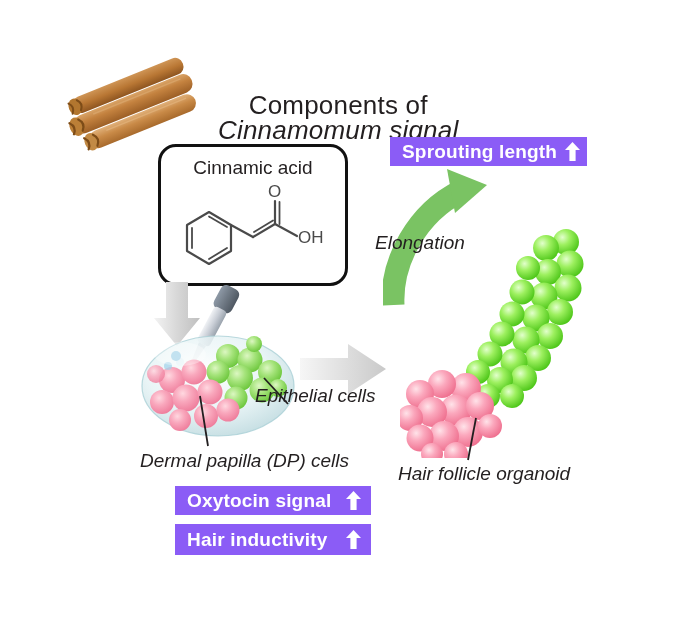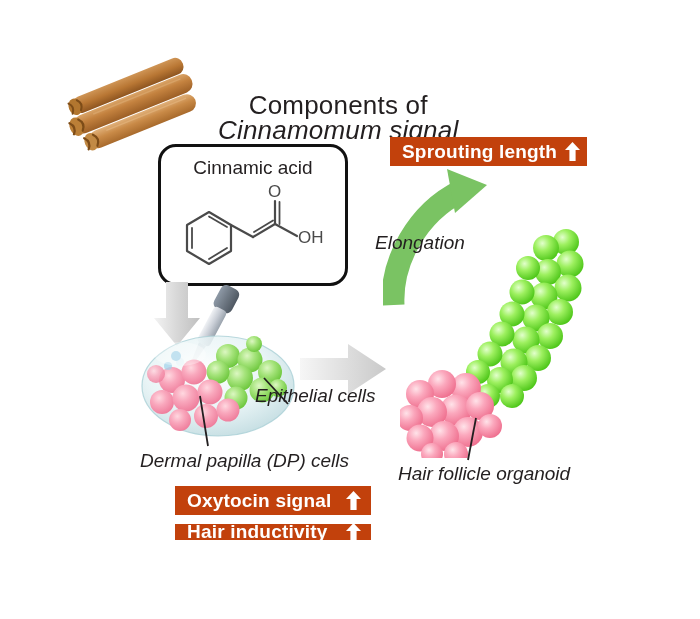--- a/index.html
+++ b/index.html
@@ -56,21 +56,21 @@
     color: #231f20;
   }
   #chem-structure {
     position: absolute;
     left: 8px;
     top: 34px;
   }
 
   
   .green-badge {
-    background: #c2410c;
+    background: #8b5cf6;
     color: #ffffff;
     font-weight: bold;
     font-size: 19px;
     display: flex;
     align-items: center;
     justify-content: space-between;
     padding: 0 10px 0 12px;
     box-sizing: border-box;
     letter-spacing: 0.2px;
     white-space: nowrap;
@@ -78,21 +78,21 @@
   .badge-arrow {
     display: inline-block;
     width: 15px;
     height: 19px;
     margin-left: 8px;
     flex: 0 0 auto;
   }
 
   #badge-sprouting { left: 390px; top: 137px; width: 197px; height: 29px; }
   #badge-oxytocin  { left: 175px; top: 486px; width: 196px; height: 29px; }
-  #badge-inductivity { left: 175px; top: 524px; width: 196px; height: 16px; }
+  #badge-inductivity { left: 175px; top: 524px; width: 196px; height: 31px; }
 
   
   .plain-label {
     font-size: 19px;
     color: #231f20;
     white-space: nowrap;
     font-style: italic;
   }
   #label-elongation { left: 375px; top: 232px; }
   #label-epithelial { left: 255px; top: 385px; }

